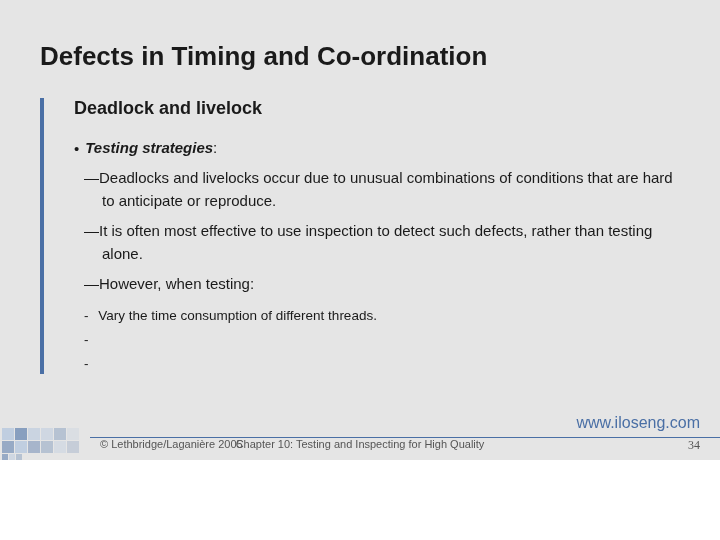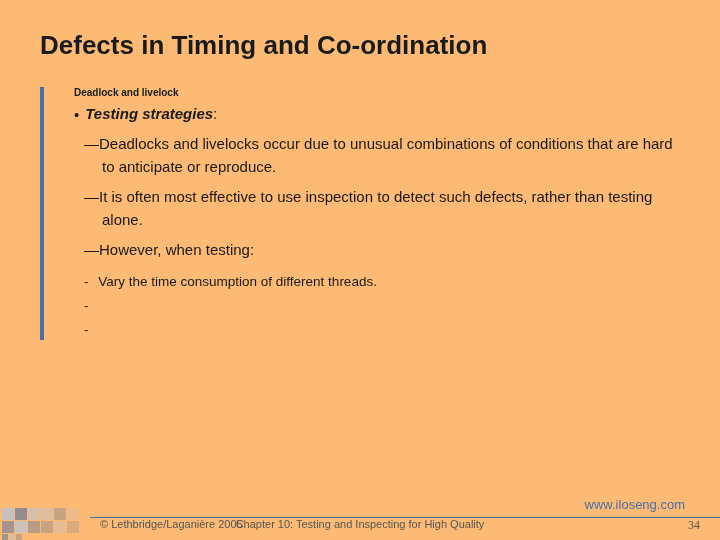--- a/index.html
+++ b/index.html
@@ -8,44 +8,44 @@
       width: 720px;
       height: 540px;
       background: #ffffff;
       font-family: Arial, sans-serif;
       overflow: hidden;
       position: relative;
     }
 
     .slide {
       width: 720px;
-      height: 540px;
-      background: #fdba74;
+      height: 460px;
+      background: #e5e5e5;
       position: relative;
-      padding: 30px 40px 60px 40px;
+      padding: 41px 40px 60px 40px;
     }
 
     .title {
       font-size: 26px;
       font-weight: bold;
       color: #1a1a1a;
       margin-bottom: 20px;
       padding-bottom: 6px;
     }
 
     .content-area {
       padding-left: 30px;
       border-left: 4px solid #4a6fa5;
     }
 
     .section-heading {
-      font-size: 10px;
+      font-size: 18px;
       font-weight: bold;
       color: #1a1a1a;
-      margin-bottom: 7px;
+      margin-bottom: 20px;
     }
 
     .bullet-item {
       font-size: 15px;
       color: #1a1a1a;
       margin-bottom: 10px;
       display: flex;
       align-items: flex-start;
     }
 
@@ -130,22 +130,22 @@
       bottom: 7px;
       right: 20px;
       font-size: 12px;
       color: #555;
       font-family: Liberation Serif, serif;
     }
 
     .footer-url {
       position: absolute;
       bottom: 28px;
-      right: 35px;
-      font-size: 13px;
+      right: 20px;
+      font-size: 16px;
       color: #4a6fa5;
     }
 
     .footer-line {
       position: absolute;
       bottom: 22px;
       left: 90px;
       right: 0;
       height: 1px;
       background: #4a6fa5;

